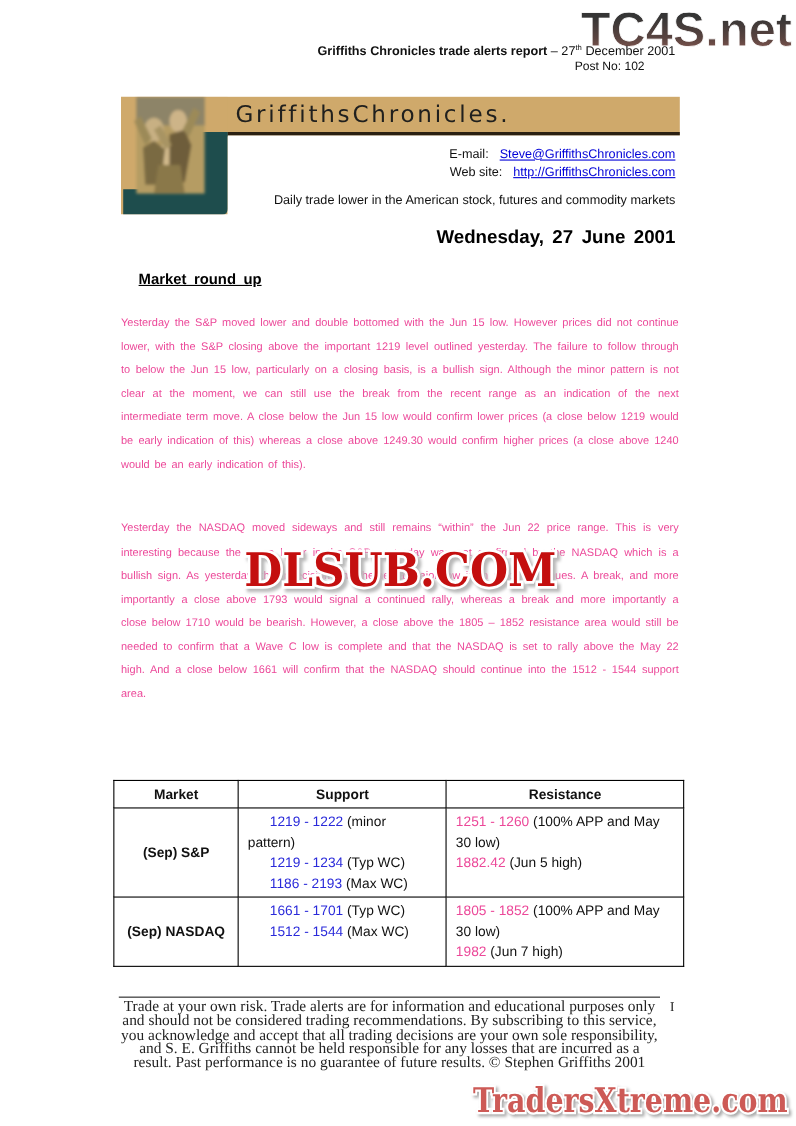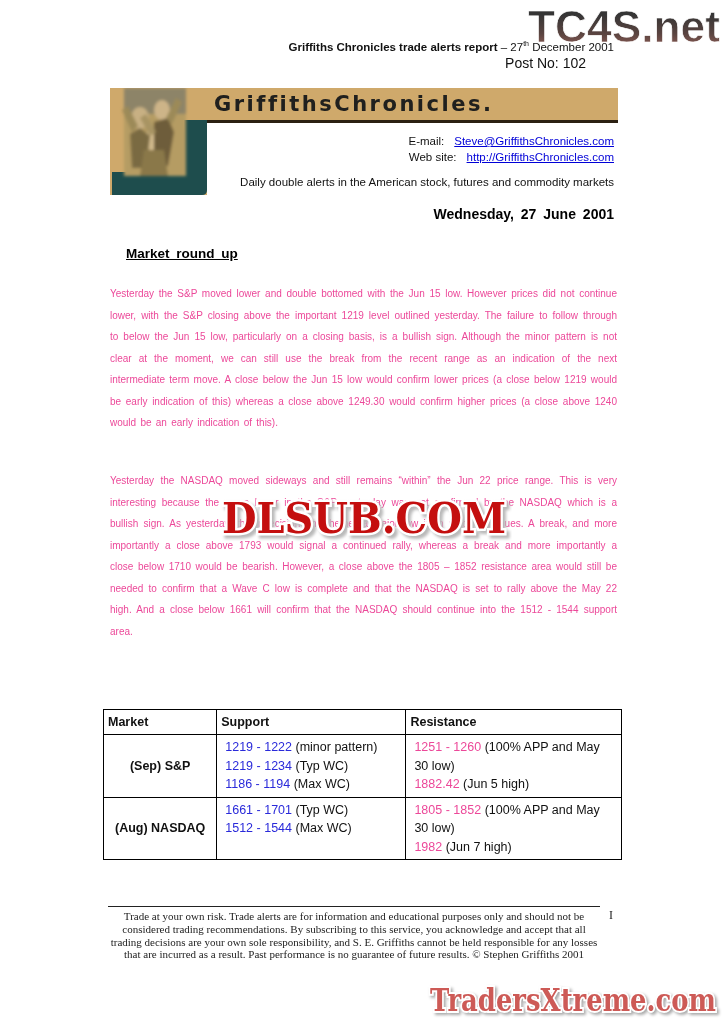--- a/index.html
+++ b/index.html
@@ -7,71 +7,71 @@
         font-family:"Liberation Sans",sans-serif;color:#1c1c1c;}
 
   
   #tc4s{position:absolute;top:2px;right:0px;width:200px;height:50px;}
 
   
   #report-line{position:absolute;top:40px;right:110px;width:560px;text-align:right;
                font-size:11.5px;color:#111;white-space:nowrap;}
   #report-line b{font-weight:bold;}
   #report-line sup{font-size:7px;}
-  #post-line{position:absolute;top:55px;right:138px;font-size:14px;color:#111;margin-left:42px;}
+  #post-line{position:absolute;top:55px;right:138px;font-size:11px;color:#111;margin-left:42px;}
 
   
   #banner{position:absolute;left:110px;top:88px;width:508px;height:107px;}
   #banner-strip{position:absolute;left:0;top:0;width:508px;height:32px;background:#cfa96b;
                 border-bottom:3px solid #2b2012;}
   #banner-title{position:absolute;left:104px;top:4px;font-family:"DejaVu Sans",sans-serif;
-                font-weight:bold;font-size:21px;letter-spacing:2.5px;color:#20201e;}
+                font-weight:normal;font-size:21px;letter-spacing:2.5px;color:#20201e;}
   #banner-left{position:absolute;left:0;top:0;width:97px;height:107px;}
 
   
   .contact-row{position:absolute;right:110px;display:flex;justify-content:flex-end;gap:10px;
                font-size:11.5px;line-height:15px;white-space:nowrap;}
   #contact-email{top:134px;}
   #contact-web{top:150px;}
   .contact-label{color:#111;}
   .contact-link{color:#0000d8;text-decoration:underline;}
 
   #tagline{position:absolute;right:110px;top:176px;font-size:11.5px;color:#111;white-space:nowrap;}
 
-  #date-line{position:absolute;right:110px;top:206px;font-size:14px;font-weight:bold;
+  #date-line{position:absolute;right:110px;top:206px;font-size:17px;font-weight:bold;
              word-spacing:3px;color:#000;}
 
   #roundup-heading{position:absolute;left:126px;top:246px;font-size:13.5px;font-weight:bold;
                    word-spacing:3px;text-decoration:underline;color:#000;}
 
   .body-par{position:absolute;left:110px;width:507px;font-size:10px;line-height:21.5px;
             text-align:justify;word-spacing:1.5px;color:#ec4899;}
   #par1{top:283px;}
   #par2{top:470px;}
 
   
   #watermark{position:absolute;left:218px;top:486px;width:294px;height:62px;pointer-events:none;}
 
   
   #levels-table{position:absolute;left:103px;top:709px;width:519px;border-collapse:collapse;
                 font-size:12.5px;color:#111;}
   #levels-table th,#levels-table td{border:1.6px solid #000;padding:3px 8px;vertical-align:top;}
-  #levels-table th{font-size:12.5px;font-weight:bold;text-align:left;padding:5px 4px;}
+  #levels-table th{font-size:12.5px;font-weight:bold;text-align:center;padding:5px 4px;}
   #levels-table td.market-cell{text-align:center;vertical-align:middle;font-weight:bold;}
   .col-market{width:103px;}
   .col-support{width:172px;}
   .col-resist{width:196px;}
   .cell-entry{line-height:18.5px;}
-  .num-blue{color:#2a2ada;}
+  .num-blue{color:#2a2ada;margin-left:20px;}
   .num-red{color:#ec4899;}
 
   
   #footer-rule{position:absolute;left:108px;top:906px;width:492px;border-top:1.8px solid #222;}
   #disclaimer{position:absolute;left:108px;top:910px;width:492px;text-align:center;
-              font-family:"Liberation Serif",serif;font-size:11px;line-height:12.8px;color:#222;}
+              font-family:"Liberation Serif",serif;font-size:14px;line-height:12.8px;color:#222;}
   #page-number{position:absolute;left:609px;top:908px;font-family:"Liberation Serif",serif;
                font-size:12px;color:#222;}
 
   
   #bottom-banner{position:absolute;right:2px;top:978px;width:300px;height:44px;}
 </style>
 </head>
 <body>
 
 <div id="page">
@@ -125,21 +125,21 @@
 
   <div id="contact-web" class="contact-row">
     <span class="contact-label">Web site:</span>
     <a class="contact-link" href="#">http://GriffithsChronicles.com</a>
   </div>
   <div id="contact-email" class="contact-row">
     <span class="contact-label">E-mail:</span>
     <a class="contact-link" href="#">Steve@GriffithsChronicles.com</a>
   </div>
 
-  <div id="tagline">Daily double alerts in the American stock, futures and commodity markets</div>
+  <div id="tagline">Daily trade lower in the American stock, futures and commodity markets</div>
 
   <div id="date-line">Wednesday, 27 June 2001</div>
 
   <div id="roundup-heading">Market round up</div>
 
   <div id="par1" class="body-par">Yesterday the S&amp;P moved lower and double bottomed with the Jun 15 low. However prices did not continue lower, with the S&amp;P closing above the important 1219 level outlined yesterday. The failure to follow through to below the Jun 15 low, particularly on a closing basis, is a bullish sign.  Although the minor pattern is not clear at the moment, we can still use the break from the recent range as an indication of the next intermediate term move. A close below the Jun 15 low would confirm lower prices (a close below 1219 would be early indication of this) whereas a close above 1249.30 would confirm higher prices (a close above 1240 would be an early indication of this).</div>
 
   <div id="par2" class="body-par">Yesterday the NASDAQ moved sideways and still remains “within” the Jun 22 price range. This is very interesting because the move lower in the S&amp;P yesterday was not confirmed by the NASDAQ which is a bullish sign. As yesterday, the indecision on whether a major low is in place continues. A break, and more importantly a close above 1793 would signal a continued rally, whereas a break and more importantly a close below 1710 would be bearish. However, a close above the 1805 – 1852 resistance area would still be needed to confirm that a Wave C low is complete and that the NASDAQ is set to rally above the May 22 high. And a close below 1661 will confirm that the NASDAQ should continue into the 1512 - 1544 support area.</div>
 
   <svg id="watermark" viewBox="0 0 294 62">
@@ -158,29 +158,29 @@
         <th>Support</th>
         <th>Resistance</th>
       </tr>
     </thead>
     <tbody>
       <tr>
         <td class="market-cell">(Sep) S&amp;P</td>
         <td>
           <div class="cell-entry"><span class="num-blue">1219 - 1222</span> <span>(minor pattern)</span></div>
           <div class="cell-entry"><span class="num-blue">1219 - 1234</span> <span>(Typ WC)</span></div>
-          <div class="cell-entry"><span class="num-blue">1186 - 1194</span> <span>(Max WC)</span></div>
+          <div class="cell-entry"><span class="num-blue">1186 - 2193</span> <span>(Max WC)</span></div>
         </td>
         <td>
           <div class="cell-entry"><span class="num-red">1251 - 1260</span><span> (100% APP and May 30 low)</span></div>
           <div class="cell-entry"><span class="num-red">1882.42</span><span> (Jun 5 high)</span></div>
         </td>
       </tr>
       <tr>
-        <td class="market-cell">(Aug) NASDAQ</td>
+        <td class="market-cell">(Sep) NASDAQ</td>
         <td>
           <div class="cell-entry"><span class="num-blue">1661 - 1701</span> <span>(Typ WC)</span></div>
           <div class="cell-entry"><span class="num-blue">1512 - 1544</span> <span>(Max WC)</span></div>
         </td>
         <td>
           <div class="cell-entry"><span class="num-red">1805 - 1852</span><span> (100% APP and May 30 low)</span></div>
           <div class="cell-entry"><span class="num-red">1982</span><span> (Jun 7 high)</span></div>
         </td>
       </tr>
     </tbody>

